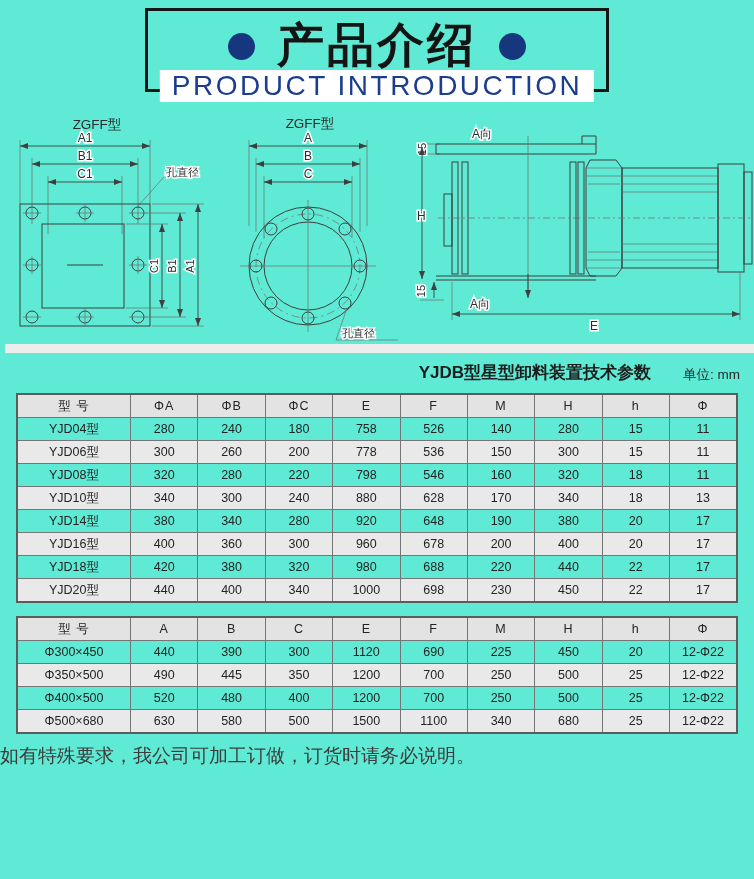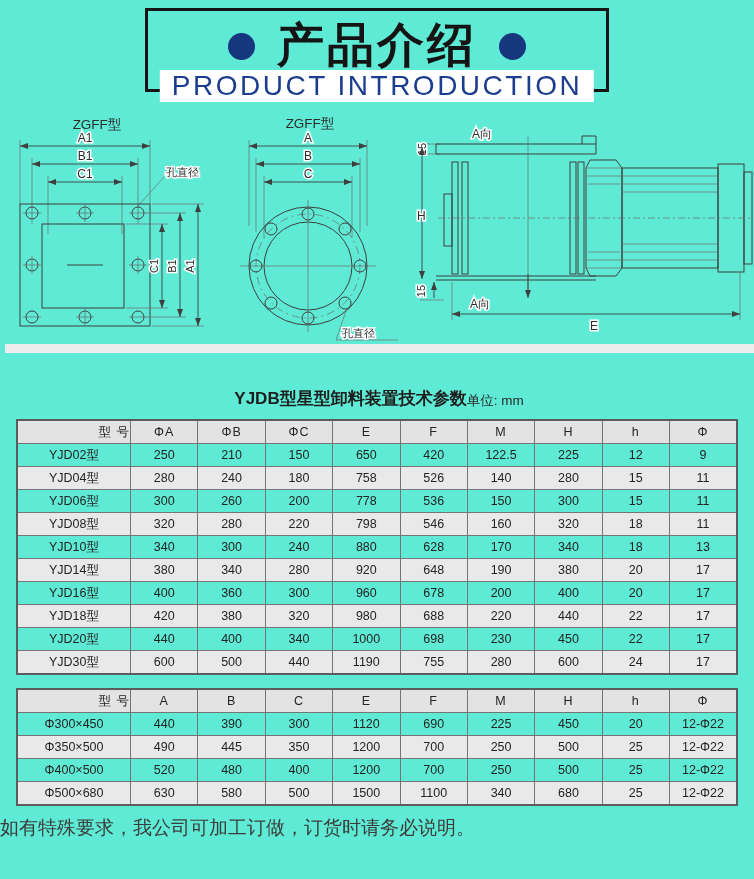--- a/index.html
+++ b/index.html
@@ -20,30 +20,30 @@
   .t13{font-size:13.5px;}
   .dlab{font-size:12px;paint-order:stroke;stroke:#fff;stroke-width:3px;}
   .slab{font-size:11px;paint-order:stroke;stroke:#fff;stroke-width:3px;}
   .dln{stroke:#3f3f3f;stroke-width:1;fill:none;}
   .thn{stroke:#6d6d6d;stroke-width:0.7;fill:none;}
   .dim{stroke:#3f3f3f;stroke-width:0.9;fill:none;}
   .dash{stroke-dasharray:7 3 2 3;}
 
   
   .divider{height:9px;background:#ededed;margin-left:5px;}
-  .section-head{display:flex;justify-content:center;align-items:flex-end;padding:26px 14px 9px 18px;}
+  .section-head{display:flex;justify-content:flex-end;align-items:flex-end;padding:0 14px 9px 18px;gap:32px;}
   .section-title{font-size:17px;font-weight:bold;color:#1d1d1d;}
   .unit{font-size:13.5px;color:#2a2a2a;margin-top:13px;}
 
   
   table.spec{width:722px;margin:0 auto;border-collapse:collapse;table-layout:fixed;
     font-size:12.5px;color:#242424;border:2px solid #5c5c5c;}
   table.spec th,table.spec td{border:1px solid #757575;text-align:center;padding:0;height:22px;font-weight:normal;}
   table.spec th{background:#e3e3e3;letter-spacing:1px;}
-  table.spec th:first-child{width:112px;text-align:right;}
+  table.spec th:first-child{width:112px;}
   table.spec tbody tr:nth-child(even){background:#e9e9e9;}
   table.spec.second{margin-top:13px;}
 
   .note{text-align:left;padding:9px 12px 0 0;font-size:19px;color:#3c3c3c;}
 </style>
 </head>
 <body>
 
 <div class="page">
 
@@ -273,32 +273,20 @@
           <th>E</th>
           <th>F</th>
           <th>M</th>
           <th>H</th>
           <th>h</th>
           <th>Φ</th>
         </tr>
       </thead>
       <tbody>
         <tr>
-          <td>YJD02型</td>
-          <td>250</td>
-          <td>210</td>
-          <td>150</td>
-          <td>650</td>
-          <td>420</td>
-          <td>122.5</td>
-          <td>225</td>
-          <td>12</td>
-          <td>9</td>
-        </tr>
-        <tr>
           <td>YJD04型</td>
           <td>280</td>
           <td>240</td>
           <td>180</td>
           <td>758</td>
           <td>526</td>
           <td>140</td>
           <td>280</td>
           <td>15</td>
           <td>11</td>
@@ -380,32 +368,20 @@
           <td>440</td>
           <td>400</td>
           <td>340</td>
           <td>1000</td>
           <td>698</td>
           <td>230</td>
           <td>450</td>
           <td>22</td>
           <td>17</td>
         </tr>
-        <tr>
-          <td>YJD30型</td>
-          <td>600</td>
-          <td>500</td>
-          <td>440</td>
-          <td>1190</td>
-          <td>755</td>
-          <td>280</td>
-          <td>600</td>
-          <td>24</td>
-          <td>17</td>
-        </tr>
       </tbody>
     </table>
 
   <table class="spec second">
       <thead>
         <tr>
           <th>型 号</th>
           <th>A</th>
           <th>B</th>
           <th>C</th>

